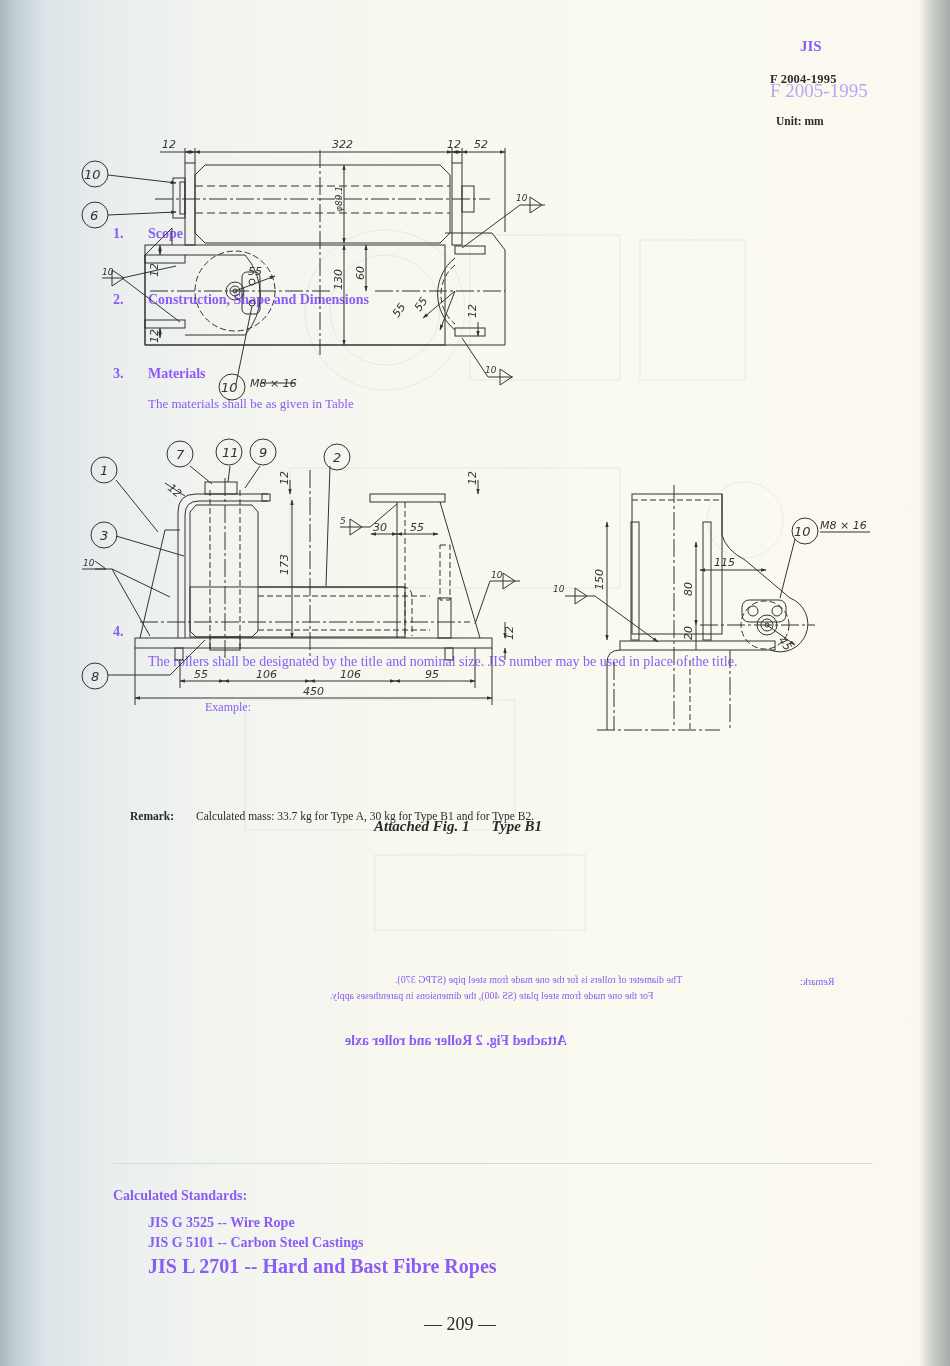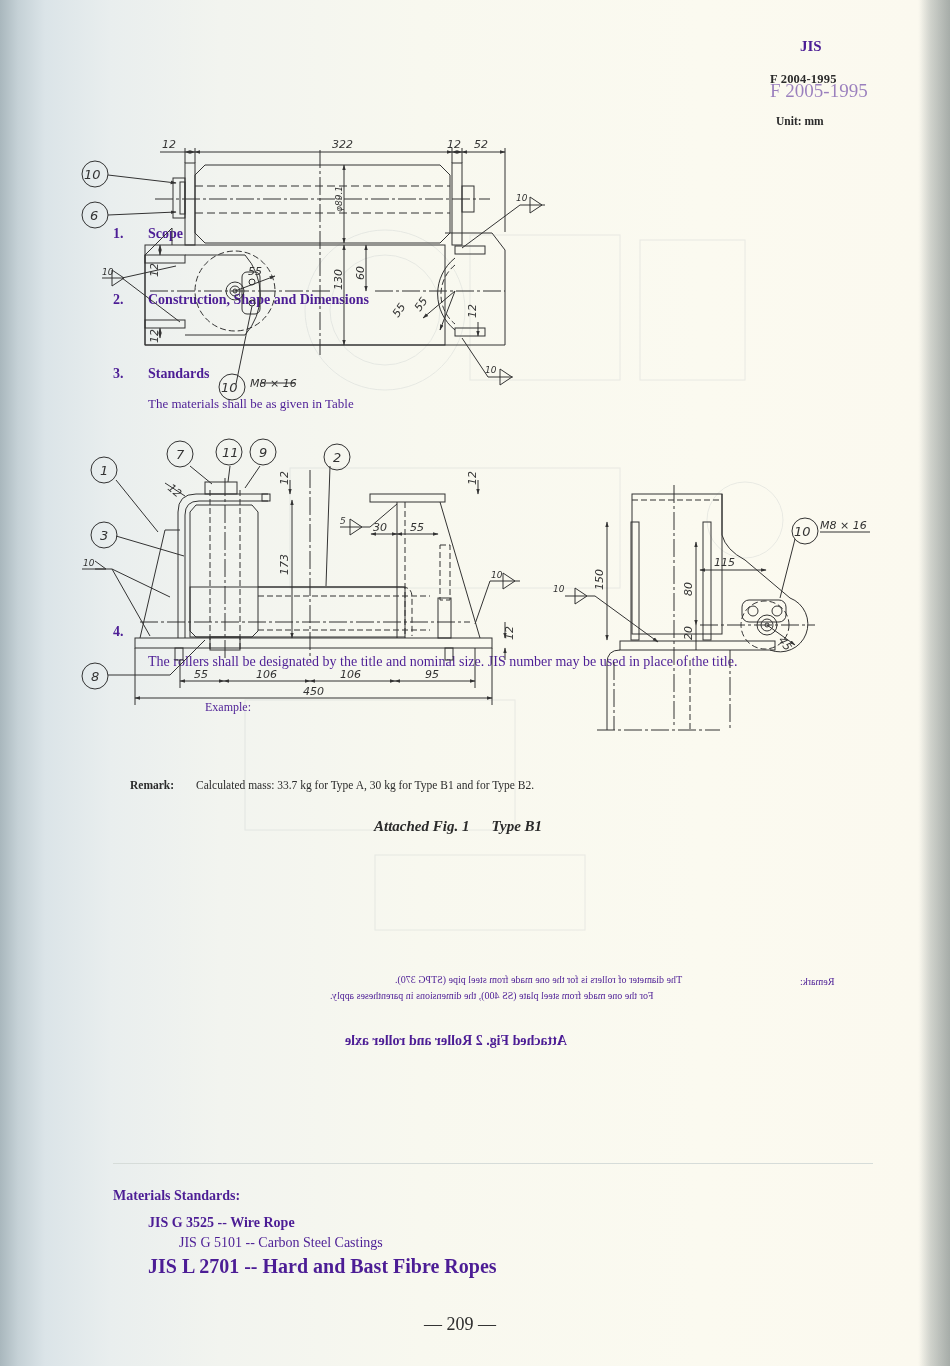--- a/index.html
+++ b/index.html
@@ -2,56 +2,56 @@
 <html><head>
 <meta charset="utf-8">
 <style>
   html, body { margin: 0; padding: 0; }
   body {
     width: 950px; height: 1366px; position: relative; overflow: hidden;
     background: linear-gradient(90deg, #a9b7bd 0px, #c5d1d6 18px, #dbe4e8 45px, #e9eeee 110px, #f2f4ef 220px, #f8f8ef 420px, #fbfaf0 700px, #fbf9ef 920px, #e6e7df 935px, #cfd3cd 950px);
     font-family: "Liberation Serif", serif; color: #2b2b2b;
   }
   .abs { position: absolute; }
-  .bleed { color: #4c1d95; font-family: "Liberation Serif", serif; }
+  .bleed { color: #8b5cf6; font-family: "Liberation Serif", serif; }
   .hdr-code { left: 770px; top: 72px; font-size: 12.5px; font-weight: bold; letter-spacing: 0.2px; }
   .hdr-unit { left: 776px; top: 115px; font-size: 11.5px; font-weight: bold; }
-  .remark { left: 130px; top: 779px; font-size: 11.5px; }
+  .remark { left: 130px; top: 810px; font-size: 11.5px; }
   .remark b { font-weight: bold; margin-right: 22px; }
   .caption { left: 374px; top: 818px; font-size: 15px; font-weight: bold; font-style: italic; }
   .caption span { margin-left: 22px; }
   .pagenum { left: 424px; top: 1314px; font-size: 18px; }
   svg { position: absolute; left: 0; top: 0; }
   .dim { font-family: "DejaVu Sans", sans-serif; font-style: italic; font-size: 11px; fill: #333; }
   .balloon { font-family: "DejaVu Sans", sans-serif; font-style: italic; font-size: 13px; fill: #333; }
   .spine { left: 918px; top: 0; width: 32px; height: 1366px; background: linear-gradient(90deg, rgba(0,0,0,0) 0, rgba(120,130,130,0.25) 40%, rgba(90,100,100,0.35) 100%); }
 </style>
 </head>
 <body>
 
 <div class="abs bleed" style="left:800px;top:38px;font-size:15px;font-weight:bold;">JIS</div>
 <div class="abs bleed" style="left:770px;top:80px;font-size:19px;font-weight:normal;opacity:.55;">F 2005-1995</div>
 <div class="abs bleed" style="left:113px;top:226px;font-size:14px;font-weight:bold;">1.</div>
 <div class="abs bleed" style="left:148px;top:226px;font-size:14px;font-weight:bold;">Scope</div>
 <div class="abs bleed" style="left:113px;top:292px;font-size:14px;font-weight:bold;">2.</div>
 <div class="abs bleed" style="left:148px;top:292px;font-size:14px;font-weight:bold;">Construction, Shape and Dimensions</div>
 <div class="abs bleed" style="left:113px;top:366px;font-size:14px;font-weight:bold;">3.</div>
-<div class="abs bleed" style="left:148px;top:366px;font-size:14px;font-weight:bold;">Standards</div>
+<div class="abs bleed" style="left:148px;top:366px;font-size:14px;font-weight:bold;">Materials</div>
 <div class="abs bleed" style="left:148px;top:396px;font-size:13px;">The materials shall be as given in Table</div>
 <div class="abs bleed" style="left:113px;top:624px;font-size:14px;font-weight:bold;">4.</div>
 <div class="abs bleed" style="left:148px;top:652px;width:740px;font-size:14px;line-height:20px;">The rollers shall be designated by the title and nominal size. JIS number may be used in place of the title.</div>
 <div class="abs bleed" style="left:205px;top:700px;font-size:12px;">Example:</div>
 <div class="abs bleed" style="left:800px;top:976px;font-size:10px;transform:scaleX(-1);">Remark:</div>
 <div class="abs bleed" style="left:395px;top:974px;font-size:10px;transform:scaleX(-1);">The diameter of rollers is for the one made from steel pipe (STPG 370).</div>
 <div class="abs bleed" style="left:330px;top:990px;font-size:10px;transform:scaleX(-1);">For the one made from steel plate (SS 400), the dimensions in parentheses apply.</div>
 <div class="abs bleed" style="left:345px;top:1033px;font-size:14px;font-weight:bold;transform:scaleX(-1);">Attached Fig. 2    Roller and roller axle</div>
 <div class="abs" style="left:113px;top:1163px;width:760px;height:1px;background:#d6dcd9;"></div>
-<div class="abs bleed" style="left:113px;top:1188px;font-size:14px;font-weight:bold;">Materials Standards:</div>
+<div class="abs bleed" style="left:113px;top:1188px;font-size:14px;font-weight:bold;">Calculated Standards:</div>
 <div class="abs bleed" style="left:148px;top:1215px;font-size:14px;font-weight:bold;">JIS G 3525 -- Wire Rope</div>
-<div class="abs bleed" style="left:148px;top:1235px;font-size:14px;font-weight:normal;margin-left:31px;">JIS G 5101 -- Carbon Steel Castings</div>
+<div class="abs bleed" style="left:148px;top:1235px;font-size:14px;font-weight:bold;">JIS G 5101 -- Carbon Steel Castings</div>
 <div class="abs bleed" style="left:148px;top:1255px;font-size:20px;font-weight:bold;">JIS L 2701 -- Hard and Bast Fibre Ropes</div>
 
 <svg width="950" height="1366" style="opacity:.28">
   <g stroke="#b9c0c2" fill="none" stroke-width="1">
     <rect x="470" y="235" width="150" height="145"></rect>
     <rect x="640" y="240" width="105" height="140"></rect>
     <circle cx="385" cy="310" r="80"></circle>
     <circle cx="385" cy="310" r="55"></circle>
     <circle cx="745" cy="520" r="38"></circle>
     <rect x="290" y="468" width="330" height="120"></rect>

